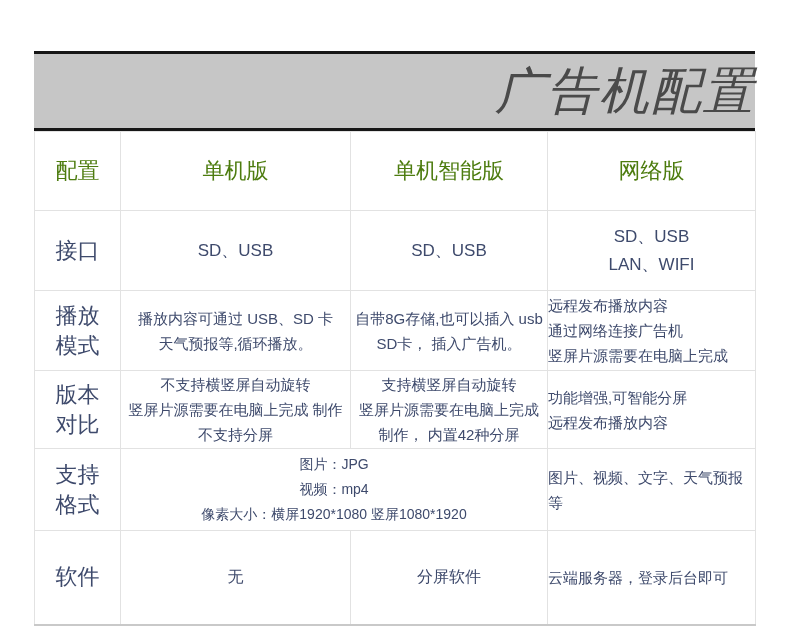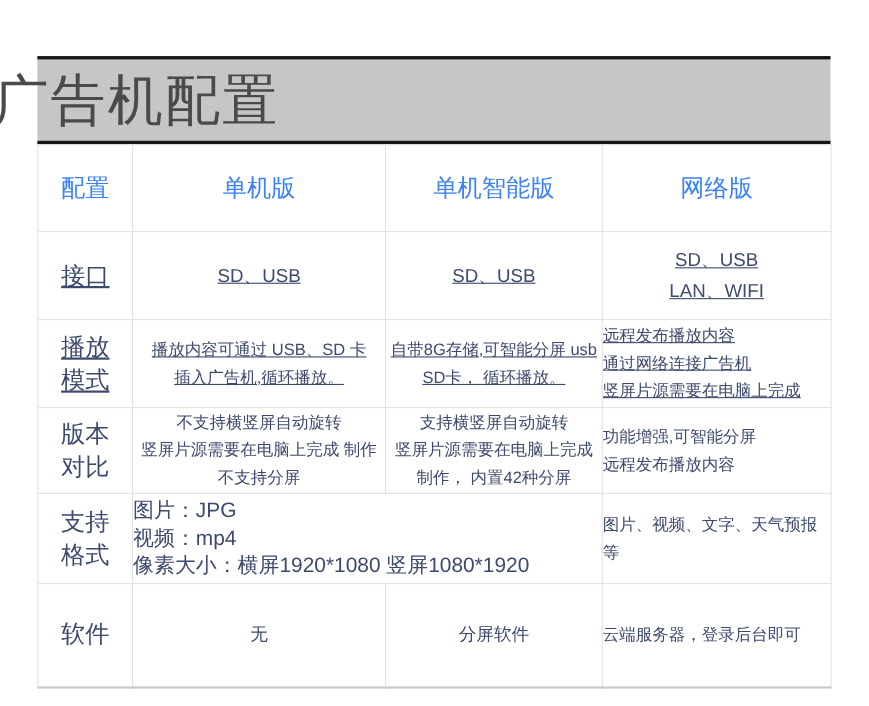--- a/index.html
+++ b/index.html
@@ -20,21 +20,22 @@
   .banner {
     box-sizing: content-box;
     margin: 51px 0 0 34px;
     width: 721px;
     height: 74px;
     background: #c6c6c6;
     border-top: 3px solid #161616;
     border-bottom: 3px solid #161616;
     display: flex;
     align-items: center;
-    justify-content: flex-start;
+    justify-content: flex-end;
+    font-style: italic;
   }
   .banner h1 {
     margin: 0 0 0 -40px;
     font-size: 50px;
     font-weight: 400;
     color: #4a4a4a;
     letter-spacing: 2px;
     white-space: nowrap;
   }
   
@@ -49,29 +50,29 @@
     border-bottom: 2px solid #c9c9c9;
   }
   table.spec td, table.spec th {
     border: 1px solid #e2e2e2;
     vertical-align: middle;
     padding: 0;
     font-weight: 400;
     overflow: hidden;
   }
   tr.h79 { height: 79px; }
-  tr.h80 { height: 80px; text-decoration: underline; }
+  tr.h80 { height: 80px; }
   tr.h78 { height: 78px; }
   tr.h82 { height: 82px; }
   tr.h75 { height: 94px; }
 
   th.head {
     font-size: 22px;
     text-align: center;
-    color: #3b82f6;
+    color: #4d7c0f;
   }
   td.label-cell {
     font-size: 22px;
     line-height: 30px;
     text-align: center;
   }
   td.center-cell {
     font-size: 16px;
     text-align: center;
   }
@@ -86,23 +87,23 @@
     text-align: center;
     padding: 0 4px 0 9px;
   }
   td.net-cell {
     font-size: 15px;
     line-height: 25px;
     text-align: left;
     padding: 0 2px 0 6px;
   }
   td.merged-cell {
-    font-size: 19px;
+    font-size: 14px;
     line-height: 25px;
-    text-align: left;
+    text-align: center;
     padding: 0 4px 0 54px;
   }
 </style>
 </head>
 <body>
 
 <div class="page">
 
   <div class="banner">
     <h1>广告机配置</h1>
@@ -141,25 +142,25 @@
         </td>
       </tr>
 
       <tr class="h80">
         <td class="label-cell">
           <div>播放</div>
           <div>模式</div>
         </td>
         <td class="body-cell">
           <div>播放内容可通过 USB、SD 卡</div>
-          <div>插入广告机,循环播放。</div>
-        </td>
-        <td class="body-cell">
-          <div>自带8G存储,可智能分屏 usb</div>
-          <div>SD卡， 循环播放。</div>
+          <div>天气预报等,循环播放。</div>
+        </td>
+        <td class="body-cell">
+          <div>自带8G存储,也可以插入 usb</div>
+          <div>SD卡， 插入广告机。</div>
         </td>
         <td class="net-cell">
           <div>远程发布播放内容</div>
           <div>通过网络连接广告机</div>
           <div>竖屏片源需要在电脑上完成</div>
         </td>
       </tr>
 
       <tr class="h78">
         <td class="label-cell">

